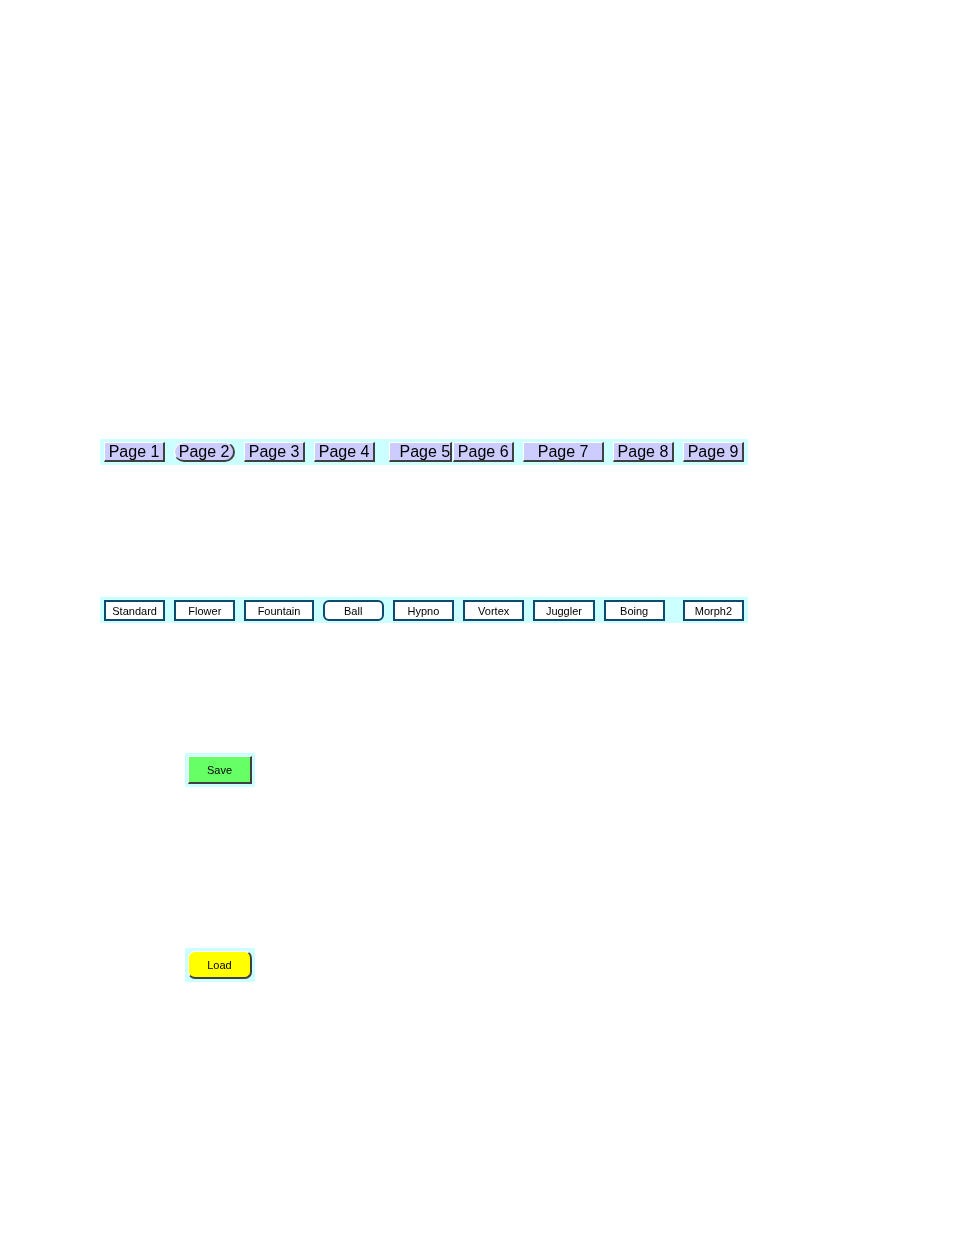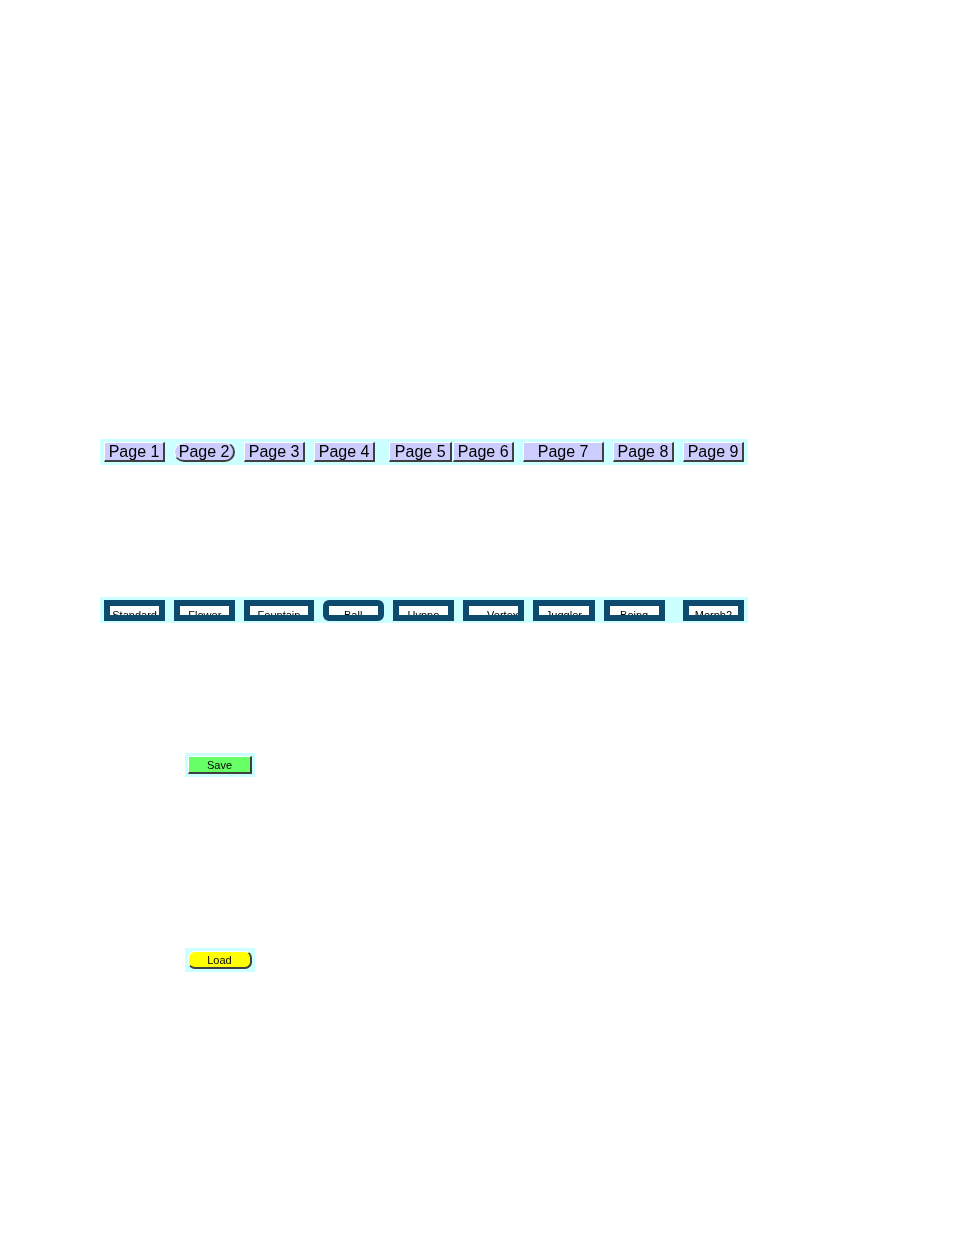--- a/index.html
+++ b/index.html
@@ -47,39 +47,39 @@
   
   .flat-btn {
     box-sizing: border-box;
     height: 21px;
     font-family: "Liberation Sans", sans-serif;
     font-size: 11px;
     line-height: 19px;
     color: #000000;
     text-align: center;
     background: #ffffff;
-    border: 6px solid #0c4a6e;
+    border: 2px solid #0c4a6e;
     padding: 0;
     cursor: pointer;
     white-space: nowrap;
     overflow: hidden;
   }
 
   
   .action-wrap {
     position: absolute;
     background: #ccffff;
     padding: 3px;
     box-sizing: content-box;
   }
   .action-btn {
     box-sizing: border-box;
     display: block;
     width: 64px;
-    height: 18px;
+    height: 28px;
     font-family: "Liberation Sans", sans-serif;
     font-size: 11px;
     line-height: 16px;
     color: #000000;
     border-top: 1px solid #ffffff;
     border-left: 1px solid #ffffff;
     border-right: 2px solid #404040;
     border-bottom: 2px solid #404040;
     padding: 0;
     cursor: pointer;
@@ -89,34 +89,34 @@
   .load-btn { background: #ffff00; border-radius: 7px; }
 </style>
 </head>
 <body>
 
 <div class="strip" id="page-strip" style="left:100px; top:439px; width:648px; height:26px; padding:0 4px;">
 <button class="bevel-btn" style="width: 62px; margin-right: 9px;">Page 1</button>
     <button class="bevel-btn" style="width: 62px; margin-right: 9px; border-radius: 10px;">Page 2</button>
     <button class="bevel-btn" style="width: 62px; margin-right: 9px;">Page 3</button>
     <button class="bevel-btn" style="width: 62px; margin-right: 14px;">Page 4</button>
-    <button class="bevel-btn" style="width: 64px; margin-right: 1px;">Page 5</button>
+    <button class="bevel-btn" style="width: 64px; margin-right: 1px; text-align: right;">Page 5</button>
     <button class="bevel-btn" style="width: 62px; margin-right: 9px;">Page 6</button>
     <button class="bevel-btn" style="width: 82px; margin-right: 9px;">Page 7</button>
     <button class="bevel-btn" style="width: 62px; margin-right: 9px;">Page 8</button>
     <button class="bevel-btn" style="width: 62px; margin-right: 0px;">Page 9</button>
   </div>
 
 <div class="strip" id="effect-strip" style="left:100px; top:597px; width:648px; height:26px; padding:0 4px;">
 <button class="flat-btn" style="width: 62px; margin-right: 9px;">Standard</button>
     <button class="flat-btn" style="width: 62px; margin-right: 9px;">Flower</button>
     <button class="flat-btn" style="width: 70px; margin-right: 9px;">Fountain</button>
     <button class="flat-btn" style="width: 62px; margin-right: 9px; border-radius: 6px;">Ball</button>
     <button class="flat-btn" style="width: 62px; margin-right: 9px;">Hypno</button>
-    <button class="flat-btn" style="width: 62px; margin-right: 9px; text-align: right;">Vortex</button>
+    <button class="flat-btn" style="width: 62px; margin-right: 9px;">Vortex</button>
     <button class="flat-btn" style="width: 62px; margin-right: 9px;">Juggler</button>
     <button class="flat-btn" style="width: 62px; margin-right: 18px;">Boing</button>
     <button class="flat-btn" style="width: 62px; margin-right: 0px;">Morph2</button>
   </div>
 
 <div class="action-wrap" style="left:185px; top:753px;">
   <button class="action-btn save-btn">Save</button>
 </div>
 
 <div class="action-wrap" style="left:185px; top:948px;">

